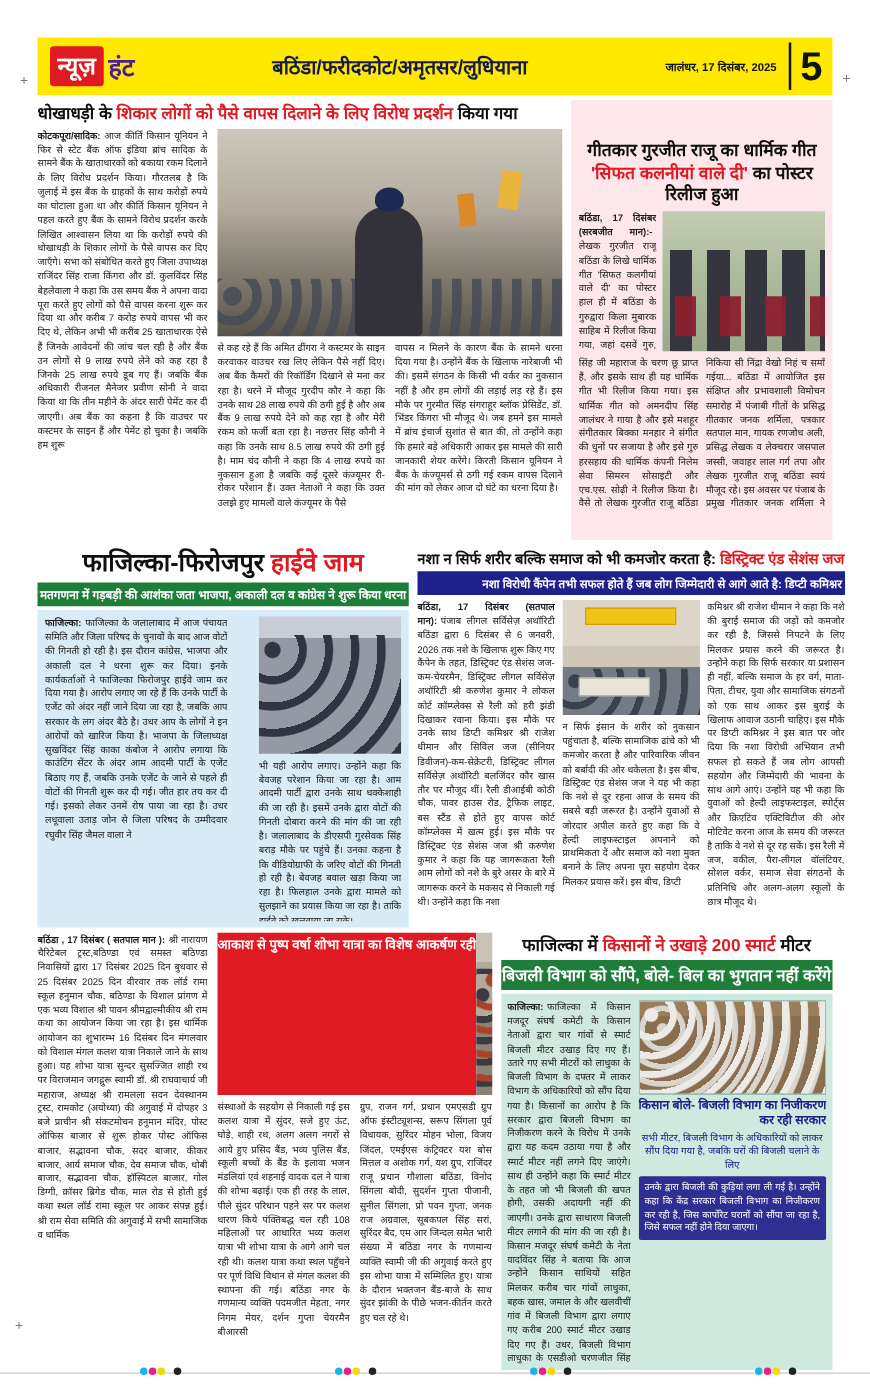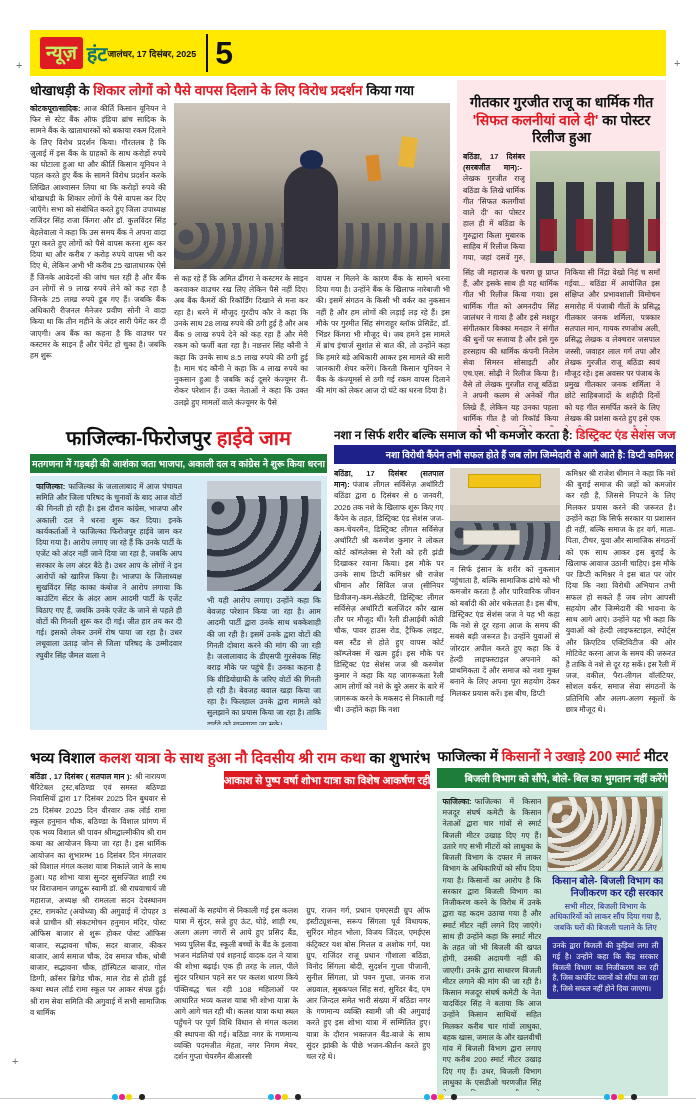--- a/index.html
+++ b/index.html
@@ -10,31 +10,31 @@
     overflow:hidden;
   }
   .crop { position:absolute; color:#777; font-size:11px; line-height:1; }
 
   
   .masthead {
     position:absolute; left:30px; top:30px; width:636px; height:46px;
     background:#ffe900; display:flex; align-items:center; padding:0 8px 0 10px;
   }
   .logo { display:flex; align-items:center; gap:4px; }
-  .logo-box { background:#e01a23; color:#bef264; font-weight:bold; font-size:19px; padding:2px 6px 4px; border-radius:3px; }
-  .logo-hunt { color:#0f766e; font-weight:bold; font-size:20px; }
+  .logo-box { background:#e01a23; color:#ffffff; font-weight:bold; font-size:19px; padding:2px 6px 4px; border-radius:3px; }
+  .logo-hunt { color:#4c1d95; font-weight:bold; font-size:20px; }
   .mast-region { flex:1; text-align:center; font-weight:bold; font-size:16px; color:#141a4d; }
   .mast-date { font-weight:bold; font-size:9px; color:#111; margin-right:8px; white-space:nowrap; }
   .mast-divider { width:2px; height:38px; background:#111; margin:0 7px 0 2px; }
   .mast-page { font-weight:bold; font-size:32px; color:#111; line-height:1; }
 
   
   .row { position:absolute; left:30px; width:636px; display:flex; gap:7px; }
   .row1 { top:80px;  height:352px; }
-  .row2 { top:424px; height:306px; }
+  .row2 { top:436px; height:306px; }
   .row3 { top:746px; height:350px; }
 
   
   .headline { font-weight:bold; color:#101010; white-space:nowrap; overflow:hidden; }
   .headline .red { color:#e01a23; }
   .kicker { color:#fff; font-weight:bold; text-align:right; overflow:hidden; white-space:nowrap; }
   .kicker.green { background:#1f7d3a; }
   .kicker.navy  { background:#1e2189; }
   .body-text { font-size:7.6px; line-height:1.48; text-align:justify; margin:0; overflow:hidden; }
   .lead { font-weight:bold; margin-right:3px; }
@@ -51,21 +51,21 @@
   .art-fraud .photo { grid-column:2 / 4; }
   .ph-fraud { background:linear-gradient(180deg,#cdc7bb 0%,#b3ac9f 38%,#8d867a 62%,#59544b 100%); }
   .ph-fraud .fig-body { position:absolute; left:40%; bottom:0; width:54px; height:104px; background:#33323a; border-radius:26px 26px 4px 4px; }
   .ph-fraud .fig-turban { position:absolute; left:calc(40% + 16px); bottom:100px; width:23px; height:19px; background:#1c2a52; border-radius:50% 50% 42% 42%; }
   .ph-fraud .flag-a { position:absolute; right:34px; top:34px; width:16px; height:30px; background:#e8b53a; transform:rotate(8deg); }
   .ph-fraud .flag-b { position:absolute; right:70px; top:52px; width:13px; height:26px; background:#d88a2c; transform:rotate(-6deg); }
   .ph-fraud .crowd { position:absolute; left:0; bottom:0; width:100%; height:46px; opacity:.85;
     background:repeating-radial-gradient(circle at 12px 14px,#474b56 0 7px,rgba(0,0,0,0) 8px 16px); }
 
   
-  .art-song { flex:1; background:#fde7ea; padding:5px 6px; display:flex; flex-direction:column; overflow:hidden; }
+  .art-song { flex:1; background:#fde7ea; padding:23px 6px; display:flex; flex-direction:column; overflow:hidden; }
   .art-song .headline { font-size:14px; white-space:normal; line-height:1.25; text-align:center; margin-bottom:4px; }
   .art-song .top { display:flex; gap:5px; height:112px; }
   .art-song .top .body-text { width:62px; }
   .art-song .photo { flex:1; }
   .ph-song { background:linear-gradient(180deg,#c3cdb4 0%,#aebd9e 40%,#9aa98b 100%); }
   .ph-song .people { position:absolute; left:0; bottom:0; width:100%; height:72%;
     background:repeating-linear-gradient(90deg,rgba(0,0,0,0) 0 6px,#35353f 6px 24px,rgba(0,0,0,0) 24px 30px); }
   .ph-song .posters { position:absolute; left:0; bottom:12px; width:100%; height:32px; opacity:.95;
     background:repeating-linear-gradient(90deg,rgba(0,0,0,0) 0 10px,#8c1f2f 10px 27px,rgba(0,0,0,0) 27px 36px); }
   .art-song .bottom { display:flex; gap:6px; margin-top:4px; flex:1; overflow:hidden; }
@@ -97,33 +97,33 @@
     background:repeating-radial-gradient(circle at 10px 10px,#3a414c 0 5px,rgba(0,0,0,0) 6px 17px); }
 
   
   .art-yatra { width:420px; display:flex; flex-direction:column; }
   .art-yatra .headline { font-size:15px; margin:1px 0 4px; }
   .art-yatra .grid {
     display:grid; grid-template-columns:136px 1fr 1fr; grid-template-rows:130px 1fr;
     column-gap:8px; row-gap:4px; flex:1; overflow:hidden;
   }
   .art-yatra .c1 { grid-row:1 / 3; }
-  .art-yatra .photo-wrap { grid-column:2 / 4; display:flex; flex-direction:column;align-items:flex-end; }
+  .art-yatra .photo-wrap { grid-column:2 / 4; display:flex; flex-direction:row; }
   .photo-banner { background:#e01a23; color:#fff; font-weight:bold; font-size:10.5px; text-align:center; padding:2px 0; white-space:nowrap; overflow:hidden; }
   .art-yatra .photo { flex:1; }
   .ph-yatra { background:linear-gradient(180deg,#c8c2b6 0 18%,#b1a99c 18% 52%,#8a8276 52% 100%); }
   .ph-yatra .heads { position:absolute; left:0; bottom:0; width:100%; height:78%;
     background:repeating-radial-gradient(circle at 13px 9px,#a8432a 0 5px,rgba(0,0,0,0) 6px 19px),
                repeating-radial-gradient(circle at 5px 21px,#3c3a40 0 5px,rgba(0,0,0,0) 6px 17px); }
   .ph-yatra .flag { position:absolute; right:20px; top:6px; width:14px; height:22px; background:#e07020; transform:rotate(10deg); }
 
   
   .art-meters { flex:1; display:flex; flex-direction:column; }
   .art-meters .headline { font-size:13.8px; text-align:center; margin:0 0 3px; }
-  .art-meters .kicker.green { font-size:10px; padding:3px 1px; }
+  .art-meters .kicker.green { font-size:13px; padding:3px 1px; }
   .art-meters .tealbox { background:#cfe9df; flex:1; margin-top:3px; padding:5px 5px;
     display:grid; grid-template-columns:99px 1fr; column-gap:6px; overflow:hidden; }
   .art-meters .rightcol { display:flex; flex-direction:column; gap:3px; overflow:hidden; }
   .art-meters .photo { height:76px; flex:none; border:1px solid #9dbfb2; }
   .ph-meters { background:linear-gradient(180deg,#9b7d5c 0 16%,#8a6e50 16% 100%); }
   .ph-meters .chunks { position:absolute; inset:0;
     background:repeating-radial-gradient(circle at 9px 11px,#eceae4 0 5px,rgba(0,0,0,0) 6px 15px),
                repeating-radial-gradient(circle at 18px 22px,#d8d5cc 0 4px,rgba(0,0,0,0) 5px 14px); }
   .inset-title { font-weight:bold; color:#1e2189; font-size:9.8px; line-height:1.2; text-align:right; }
   .inset-sub { color:#1e2189; font-size:7.8px; line-height:1.4; text-align:center; }
@@ -143,20 +143,21 @@
 
   <span class="crop" style="left:16px; top:60px;">+</span>
   <span class="crop" style="left:674px; top:58px;">+</span>
   <span class="crop" style="left:12px; top:1056px;">+</span>
 
   <header class="masthead">
     <div class="logo">
       <span class="logo-box">न्यूज़</span>
       <span class="logo-hunt">हंट</span>
     </div>
+    <div class="mast-region">बठिंडा/फरीदकोट/अमृतसर/लुधियाना</div>
     <div class="mast-date">जालंधर, 17 दिसंबर, 2025</div>
     <div class="mast-divider"></div>
     <div class="mast-page">5</div>
   </header>
 
   <section class="row row1">
 
     <article class="art-fraud">
       <h1 class="headline"><span>धोखाधड़ी के </span><span class="red">शिकार लोगों को पैसे वापस दिलाने के लिए विरोध प्रदर्शन</span><span> किया गया</span></h1>
       <div class="grid">
@@ -221,21 +222,20 @@
         </div>
         <p class="body-text">कमिश्नर श्री राजेश धीमान ने कहा कि नशे की बुराई समाज की जड़ों को कमजोर कर रही है, जिससे निपटने के लिए मिलकर प्रयास करने की जरूरत है। उन्होंने कहा कि सिर्फ सरकार या प्रशासन ही नहीं, बल्कि समाज के हर वर्ग, माता-पिता, टीचर, युवा और सामाजिक संगठनों को एक साथ आकर इस बुराई के खिलाफ आवाज उठानी चाहिए। इस मौके पर डिप्टी कमिश्नर ने इस बात पर जोर दिया कि नशा विरोधी अभियान तभी सफल हो सकते हैं जब लोग आपसी सहयोग और जिम्मेदारी की भावना के साथ आगे आएं। उन्होंने यह भी कहा कि युवाओं को हेल्दी लाइफस्टाइल, स्पोर्ट्स और क्रिएटिव एक्टिविटीज की ओर मोटिवेट करना आज के समय की जरूरत है ताकि वे नशे से दूर रह सकें। इस रैली में जज, वकील, पैरा-लीगल वॉलंटियर, सोशल वर्कर, समाज सेवा संगठनों के प्रतिनिधि और अलग-अलग स्कूलों के छात्र मौजूद थे।</p>
       </div>
     </article>
 
   </section>
 
   <section class="row row3">
 
     <article class="art-yatra">
-      <h1 class="headline"><span>भव्य विशाल </span><span class="red">कलश यात्रा के साथ हुआ नौ दिवसीय श्री राम कथा</span><span> का शुभारंभ</span></h1>
       <div class="grid">
         <p class="body-text c1"><b class="lead">बठिंडा , 17 दिसंबर ( सतपाल मान ):</b><span>श्री नारायण चैरिटेबल ट्रस्ट,बठिण्डा एवं समस्त बठिण्डा निवासियों द्वारा 17 दिसंबर 2025 दिन बुधवार से 25 दिसंबर 2025 दिन वीरवार तक लॉर्ड रामा स्कूल हनुमान चौक, बठिण्डा के विशाल प्रांगण में एक भव्य विशाल श्री पावन श्रीमद्वाल्मीकीय श्री राम कथा का आयोजन किया जा रहा है। इस धार्मिक आयोजन का शुभारम्भ 16 दिसंबर दिन मंगलवार को विशाल मंगल कलश यात्रा निकाले जाने के साथ हुआ। यह शोभा यात्रा सुन्दर सुसज्जित शाही रथ पर विराजमान जगद्गुरू स्वामी डॉ. श्री राघवाचार्य जी महाराज, अध्यक्ष श्री रामलला सदन देवस्थानम ट्रस्ट, रामकोट (अयोध्या) की अगुवाई में दोपहर 3 बजे प्राचीन श्री संकटमोचन हनुमान मंदिर, पोस्ट ऑफिस बाजार से शुरू होकर पोस्ट ऑफिस बाजार, सद्भावना चौक, सदर बाजार, कीकर बाजार, आर्य समाज चौक, देव समाज चौक, धोबी बाजार, सद्भावना चौक, हॉस्पिटल बाजार, गोल डिग्गी, क्रॉसर ब्रिगेड चौक, माल रोड से होती हुई कथा स्थल लॉर्ड रामा स्कूल पर आकर संपन्न हुई। श्री राम सेवा समिति की अगुवाई में सभी सामाजिक व धार्मिक</span></p>
         <div class="photo-wrap">
           <div class="photo-banner">आकाश से पुष्प वर्षा शोभा यात्रा का विशेष आकर्षण रही</div>
           <div class="photo ph-yatra">
             <div class="flag"></div>
             <div class="heads"></div>
           </div>
         </div>
         <p class="body-text" style="grid-column:2">संस्थाओं के सहयोग से निकाली गई इस कलश यात्रा में सुंदर, सजे हुए ऊंट, घोड़े, शाही रथ, अलग अलग नगरों से आये हुए प्रसिद बैंड, भव्य पुलिस बैंड, स्कूली बच्चों के बैंड के इलावा भजन मंडलियां एवं शहनाई वादक दल ने यात्रा की शोभा बढ़ाई। एक ही तरह के लाल, पीले सुंदर परिधान पहने सर पर कलश धारण किये पंक्तिबद्ध चल रही 108 महिलाओं पर आधारित भव्य कलश यात्रा भी शोभा यात्रा के आगे आगे चल रही थी। कलश यात्रा कथा स्थल पहुँचने पर पूर्ण विधि विधान से मंगल कलश की स्थापना की गई। बठिंडा नगर के गणमान्य व्यक्ति पदमजीत मेहता, नगर निगम मेयर, दर्शन गुप्ता चेयरमैन बीआरसी</p>

